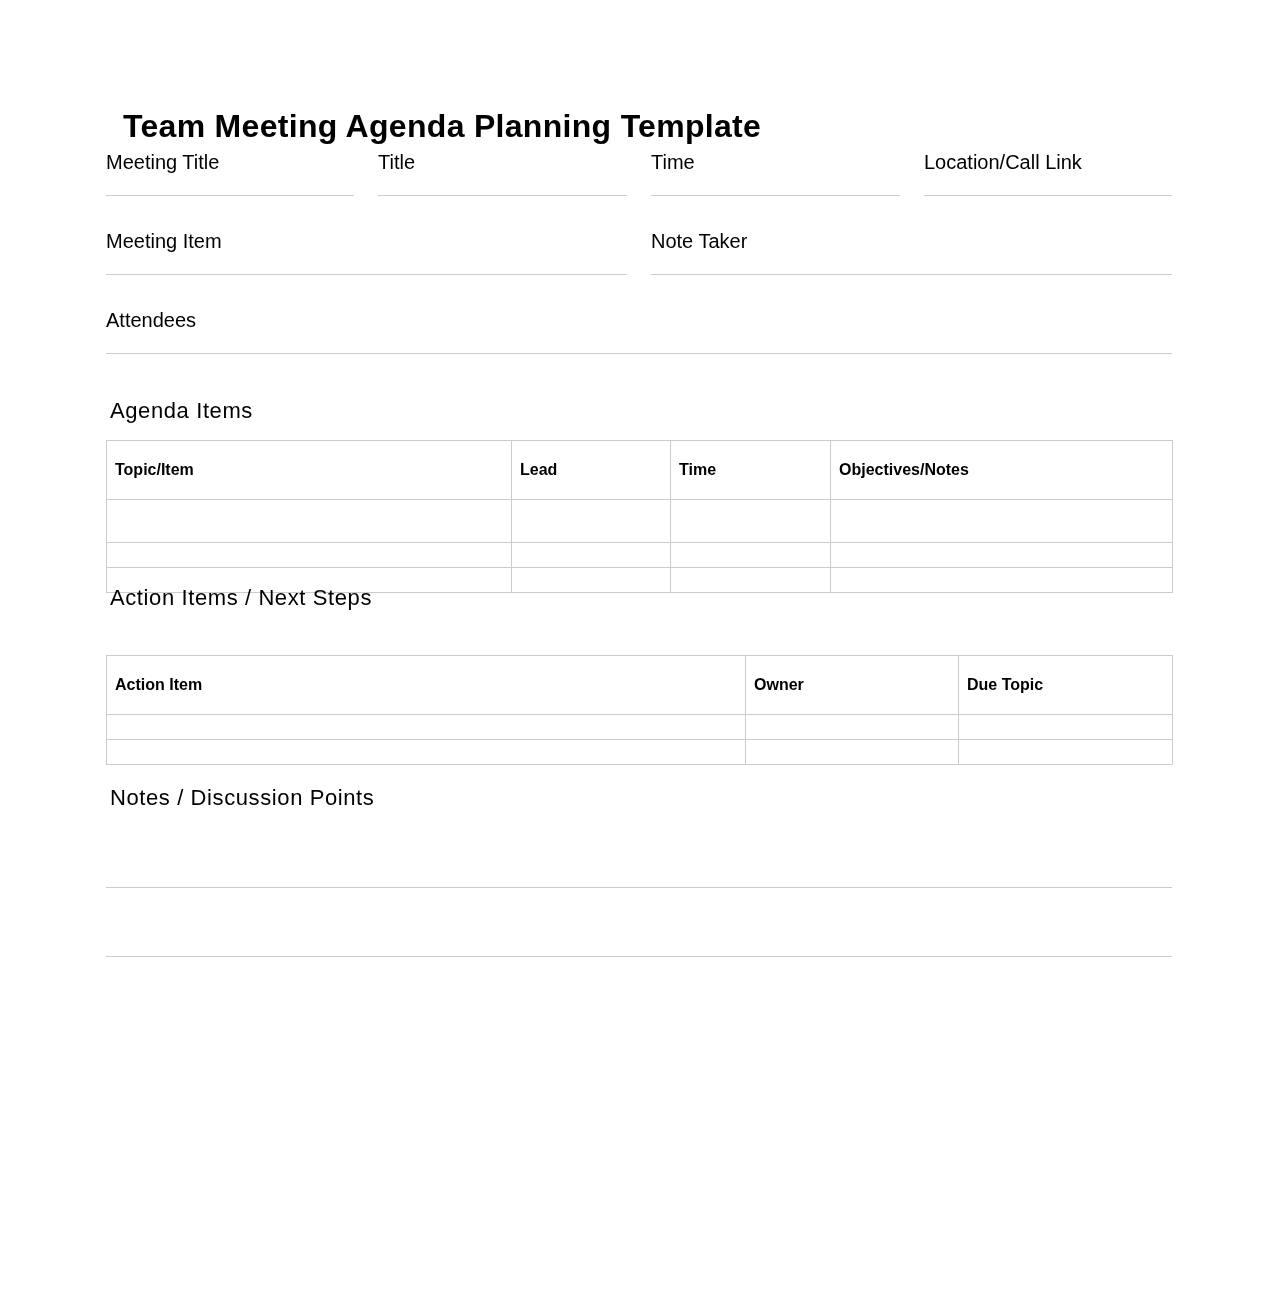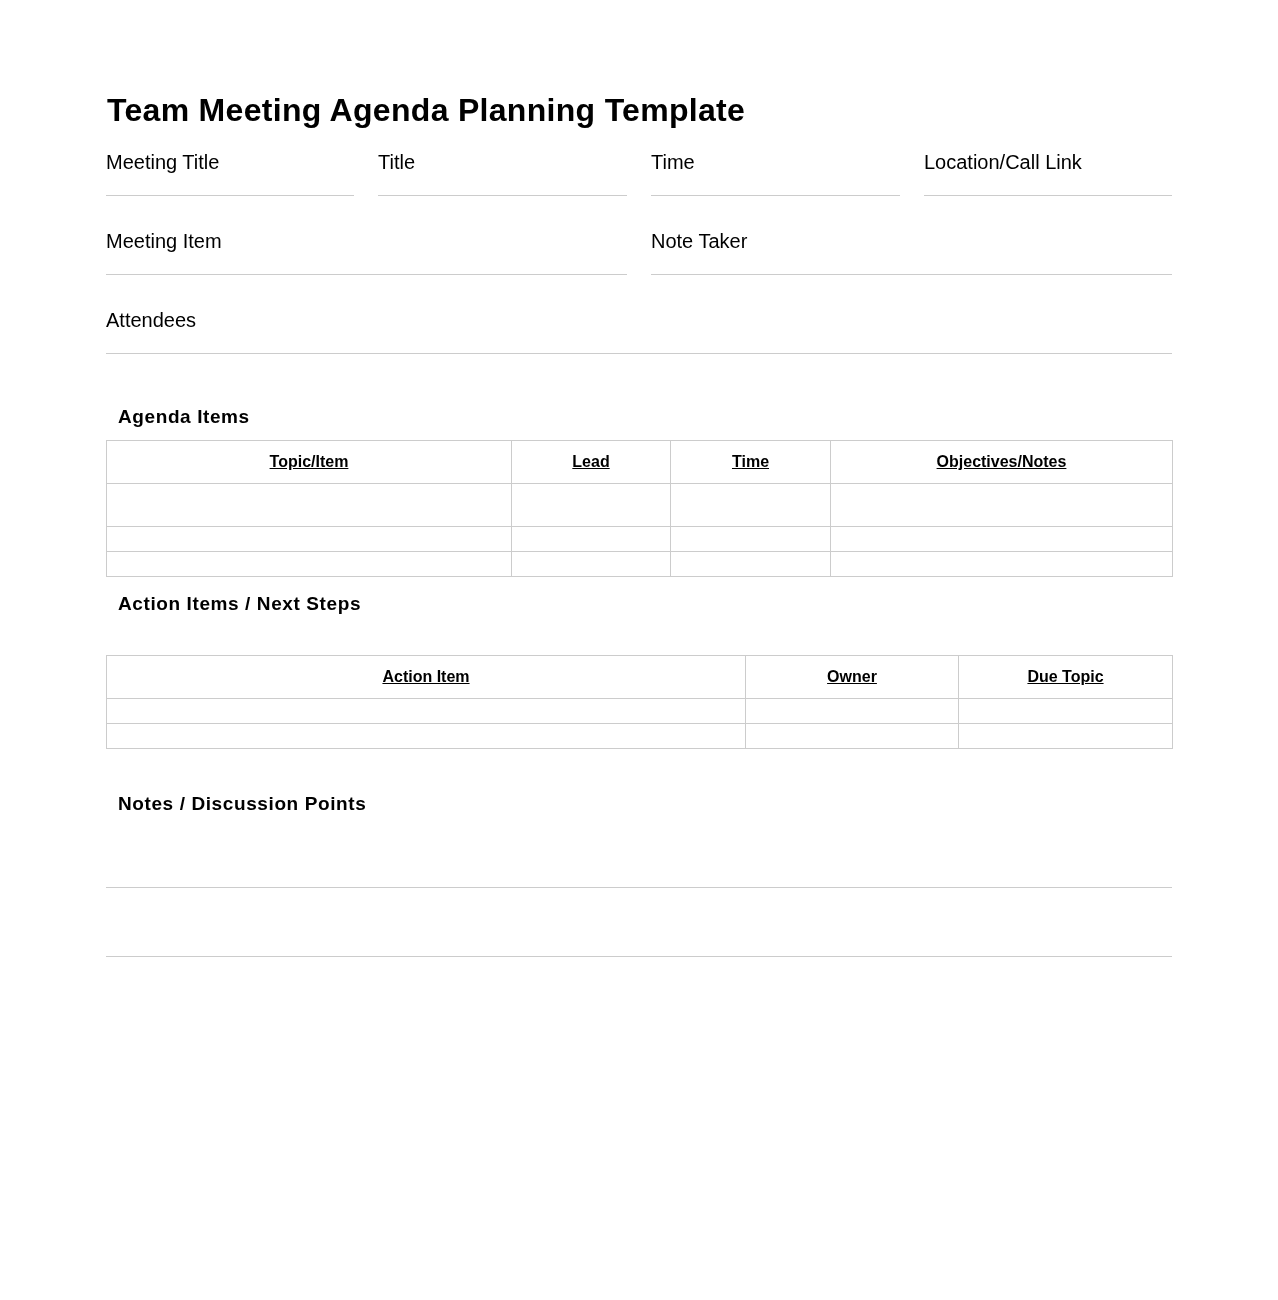--- a/index.html
+++ b/index.html
@@ -1,24 +1,24 @@
 <!DOCTYPE html>
 <html><head>
 <meta charset="utf-8">
 <style>
   html, body { margin: 0; padding: 0; background: #ffffff; }
   body { width: 1278px; height: 1300px; font-family: "Liberation Sans", sans-serif; color: #000; position: relative; }
   .page { position: absolute; left: 106px; top: 0; width: 1066px; }
-  h1 { position: absolute; top: 92px; left: 1px; margin: 0; font-size: 32px; font-weight: bold; letter-spacing: 0.3px; white-space: nowrap; }
+  h1 { position: absolute; top: 92px; left: 1px; margin: 16px; font-size: 32px; font-weight: bold; letter-spacing: 0.3px; white-space: nowrap; }
   .field { position: absolute; }
   .field .label { font-size: 20px; line-height: 18px; position: absolute; top: 0; left: 0; white-space: nowrap; }
   .field .line { position: absolute; top: 42px; left: 0; right: 0; height: 0; border-bottom: 1px solid #cccccc; }
-  h2 { position: absolute; margin: 12px; font-size: 19px; font-weight: bold; letter-spacing: 0.6px; white-space: nowrap; }
+  h2 { position: absolute; margin: 4px; font-size: 22px; font-weight: normal; letter-spacing: 0.6px; white-space: nowrap; }
   table { position: absolute; left: 0; width: 1066px; border-collapse: collapse; table-layout: fixed; }
-  th, td { border: 1px solid #cccccc; padding: 0 8px; text-align: center; font-size: 16px; text-decoration: underline; }
+  th, td { border: 1px solid #cccccc; padding: 8px 8px; text-align: left; font-size: 16px; }
   th { font-weight: bold; height: 42px; }
   .notes-line { position: absolute; left: 0; width: 1066px; border-bottom: 1px solid #cccccc; }
 </style>
 </head>
 <body>
 
 <div class="page">
   <h1>Team Meeting Agenda Planning Template</h1>
 
   <div class="field" style="top:153px; left:0; width:248px;">

